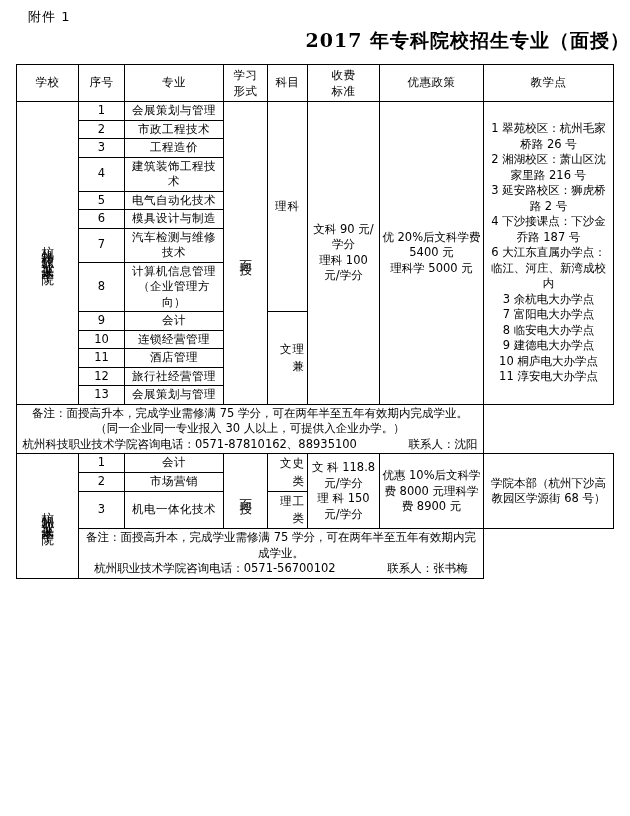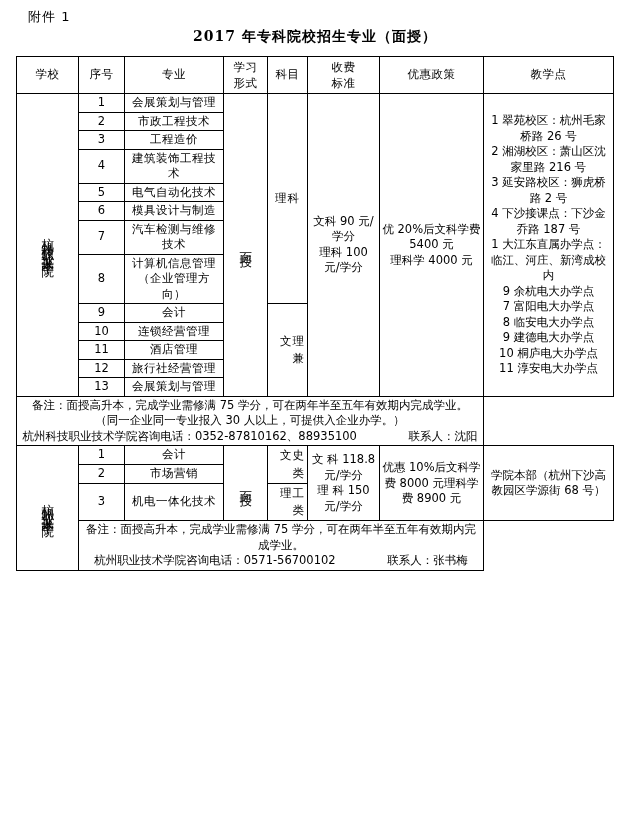--- a/index.html
+++ b/index.html
@@ -22,22 +22,22 @@
     box-sizing: border-box;
   }
   .attach-label {
     position: absolute;
     left: 28px;
     top: 8px;
     font-size: 13px;
     letter-spacing: 1px;
   }
   .doc-title {
-    text-align: center;
-    font-size: 14px;
+    text-align: right;
+    font-size: 19px;
     font-weight: bold;
     padding-top: 28px;
     padding-bottom: 10px;
     letter-spacing: 1px;
     font-family: "DejaVu Serif", "Liberation Serif", serif;
   }
   table.main {
     border-collapse: collapse;
     width: 598px;
     margin: 0 auto;
@@ -175,29 +175,29 @@
         </td>
         <td rowspan="8" class="subject-cell">
           <span class="subject-wrap">理科</span>
         </td>
         <td rowspan="13" class="fee-cell">
           <div>文科 90 元/学分</div>
           <div>理科 100 元/学分</div>
         </td>
         <td rowspan="13" class="policy-cell">
           <div>优 20%后文科学费 5400 元</div>
-          <div>理科学 4000 元</div>
+          <div>理科学 5000 元</div>
         </td>
         <td rowspan="13" class="teach-cell">
           <div>1 翠苑校区：杭州毛家桥路 26 号</div>
           <div>2 湘湖校区：萧山区沈家里路 216 号</div>
           <div>3 延安路校区：狮虎桥路 2 号</div>
           <div>4 下沙接课点：下沙金乔路 187 号</div>
-          <div>1 大江东直属办学点：临江、河庄、新湾成校内</div>
-          <div>9 余杭电大办学点</div>
+          <div>6 大江东直属办学点：临江、河庄、新湾成校内</div>
+          <div>3 余杭电大办学点</div>
           <div>7 富阳电大办学点</div>
           <div>8 临安电大办学点</div>
           <div>9 建德电大办学点</div>
           <div>10 桐庐电大办学点</div>
           <div>11 淳安电大办学点</div>
         </td>
       </tr>
 
       <tr>
         <td class="row-no">2</td>
@@ -251,21 +251,21 @@
       <tr>
         <td class="row-no">13</td>
         <td class="major">会展策划与管理</td>
       </tr>
 
       <tr>
         <td colspan="7" class="notes-cell">
           <div>备注：面授高升本，完成学业需修满 75 学分，可在两年半至五年有效期内完成学业。</div>
           <div>（同一企业同一专业报入 30 人以上，可提供入企业办学。）</div>
           <div>
-            <span>杭州科技职业技术学院咨询电话：0352-87810162、88935100</span>
+            <span>杭州科技职业技术学院咨询电话：0571-87810162、88935100</span>
             <span class="notes-contact">联系人：沈阳</span>
           </div>
         </td>
       </tr>
 
       <tr>
         <td rowspan="4">
           <span class="vert">杭州职业技术学院</span>
         </td>
         <td class="row-no">1</td>

